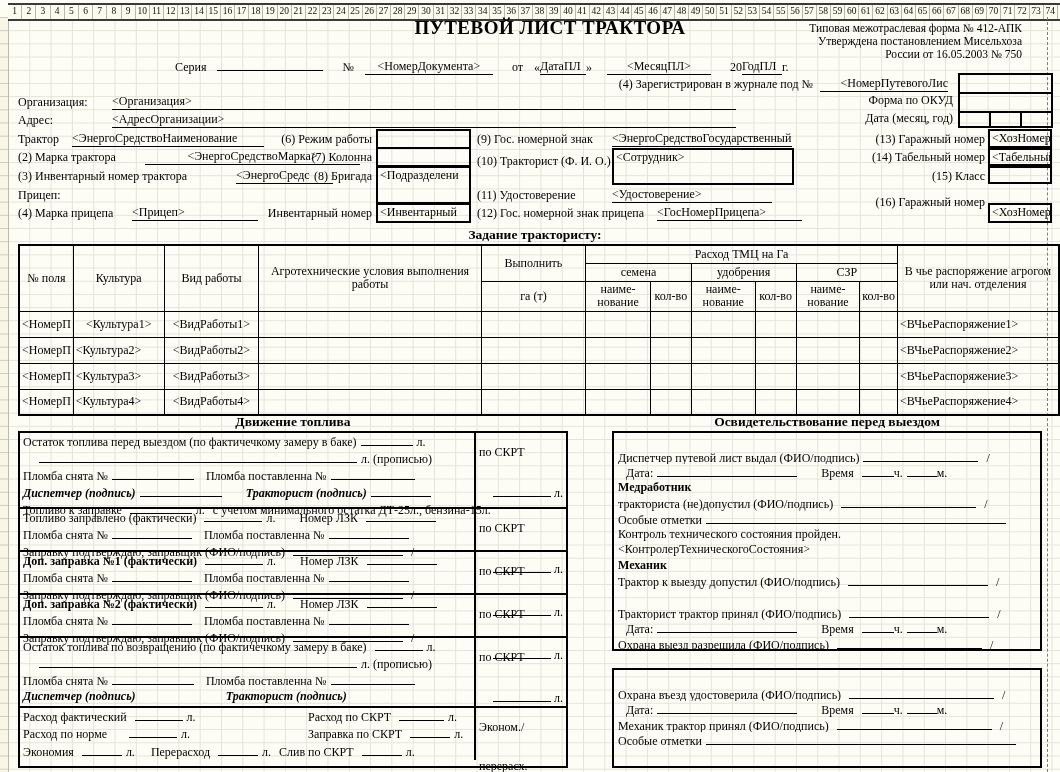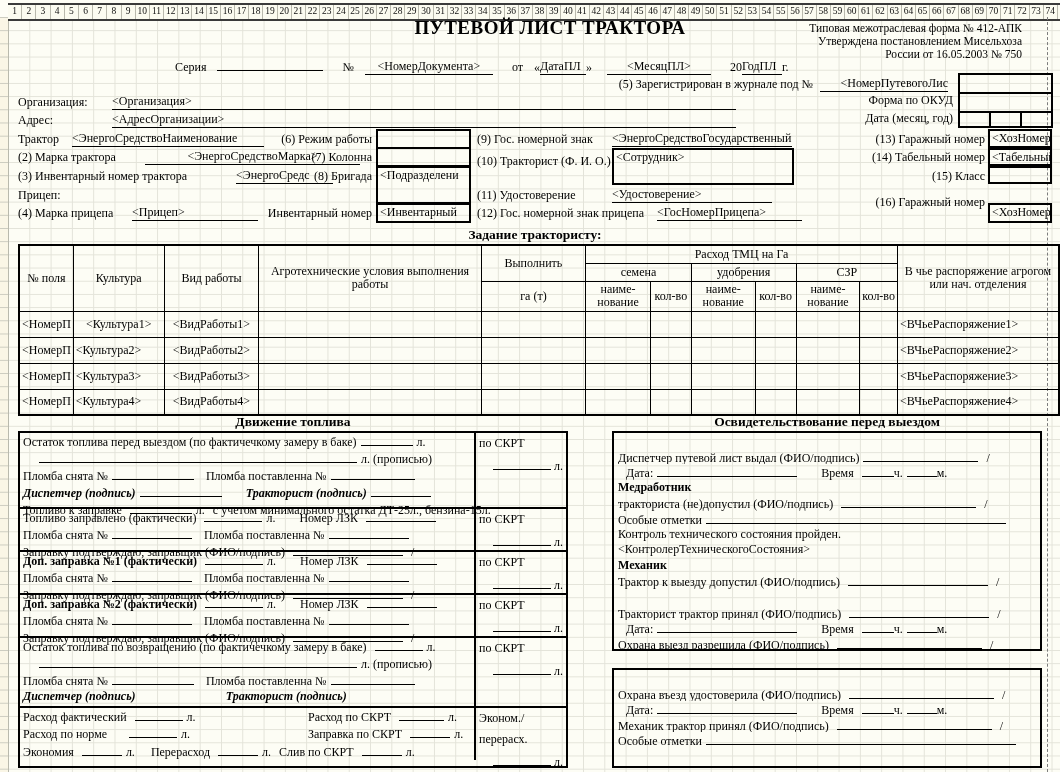--- a/index.html
+++ b/index.html
@@ -34,21 +34,21 @@
        padding:0 2px;overflow:hidden;white-space:nowrap;line-height:13px}
   #task .wrap{white-space:normal}
   #fuel{position:absolute;left:18px;top:431px;width:550px;height:337px;border:2px solid #000;box-sizing:border-box}
   .fsec{position:relative;border-bottom:2px solid #000;box-sizing:border-box;display:flex;flex-direction:column}
   .fsec.last{border-bottom:none}
   .frow{flex:1;position:relative;padding-left:3px;padding-right:96px;font-size:12px;white-space:nowrap;
         display:flex;align-items:baseline;overflow:visible}
   .frow>span{flex:none}
   .skrt{position:absolute;top:0;right:0;bottom:0;width:92px;border-left:2px solid #000;box-sizing:border-box;
         font-size:12px;display:flex;flex-direction:column}
-  .skrt .sr{flex:none;height:15px;line-height:15px;padding:3px 3px}
+  .skrt .sr{flex:none;height:15px;line-height:15px;padding:12px 3px}
   .insp{position:absolute;border:2px solid #000;box-sizing:border-box;font-size:12px}
   .irow{height:15.6px;line-height:15.6px;padding-left:4px;white-space:nowrap;overflow:hidden}
   .gap4{margin-left:4px}.gap8{margin-left:8px}.gap12{margin-left:12px}.gap16{margin-left:16px}
   .gap24{margin-left:24px}.gap32{margin-left:32px}
 </style>
 </head>
 <body>
 
 <div id="page">
   <div id="grid"></div>
@@ -146,21 +146,21 @@
     <span class="blank gap8" style="width:106px"></span>
     <span class="gap16">№</span>
     <span class="val ctr gap8" style="width:128px">&lt;НомерДокумента&gt;</span>
     <span class="gap16">от</span>
     <span class="gap8">«</span><span class="val" style="width:46px">ДатаПЛ</span><span>»</span>
     <span class="val ctr gap12" style="width:104px">&lt;МесяцПЛ&gt;</span>
     <span class="gap16">20</span><span class="val" style="width:40px">ГодПЛ</span><span>г.</span>
   </div>
 
   <div class="r rt" style="left:555px;top:76px;width:393px">
-    <span>(5) Зарегистрирован в журнале под №</span>
+    <span>(4) Зарегистрирован в журнале под №</span>
     <span class="val gap4" style="width:128px">&lt;НомерПутевогоЛис</span>
   </div>
 
   <div class="bx" style="left:958px;top:73px;width:95px;height:55px">
     <div style="height:17px"></div>
     <div style="height:17px;border-top:2px solid #000"></div>
     <div style="height:17px;border-top:2px solid #000;display:flex">
       <div style="flex:1;border-right:2px solid #000"></div>
       <div style="flex:1;border-right:2px solid #000"></div>
       <div style="flex:1"></div>

